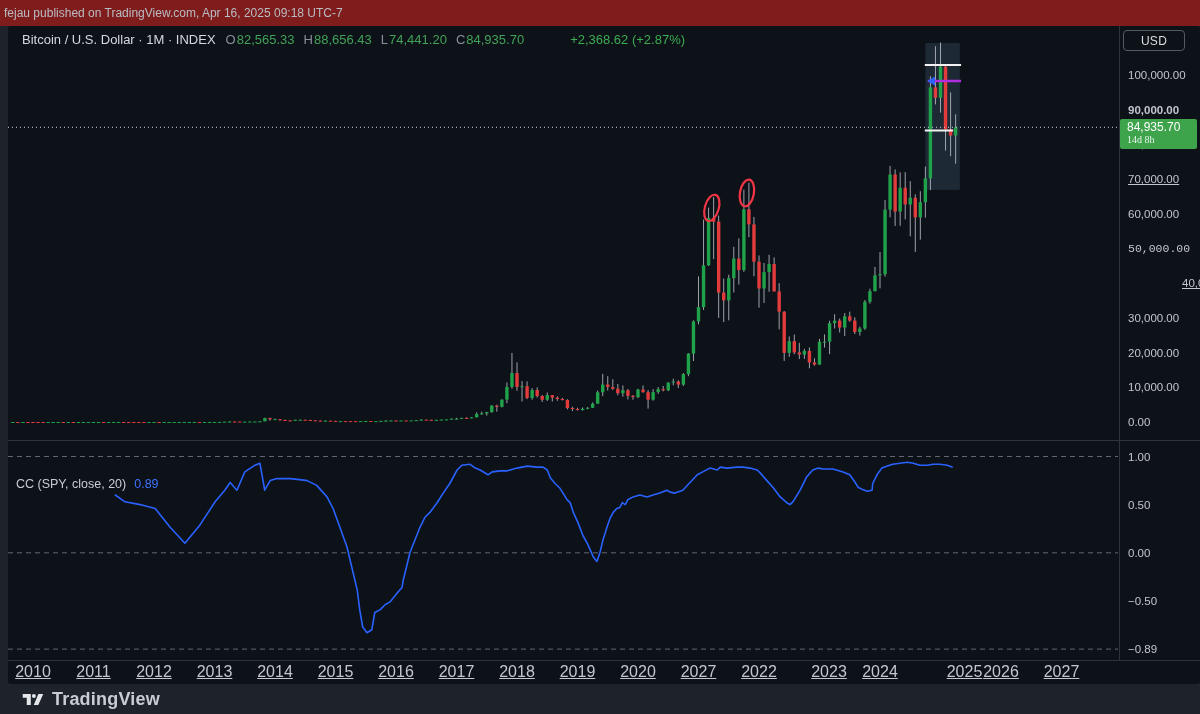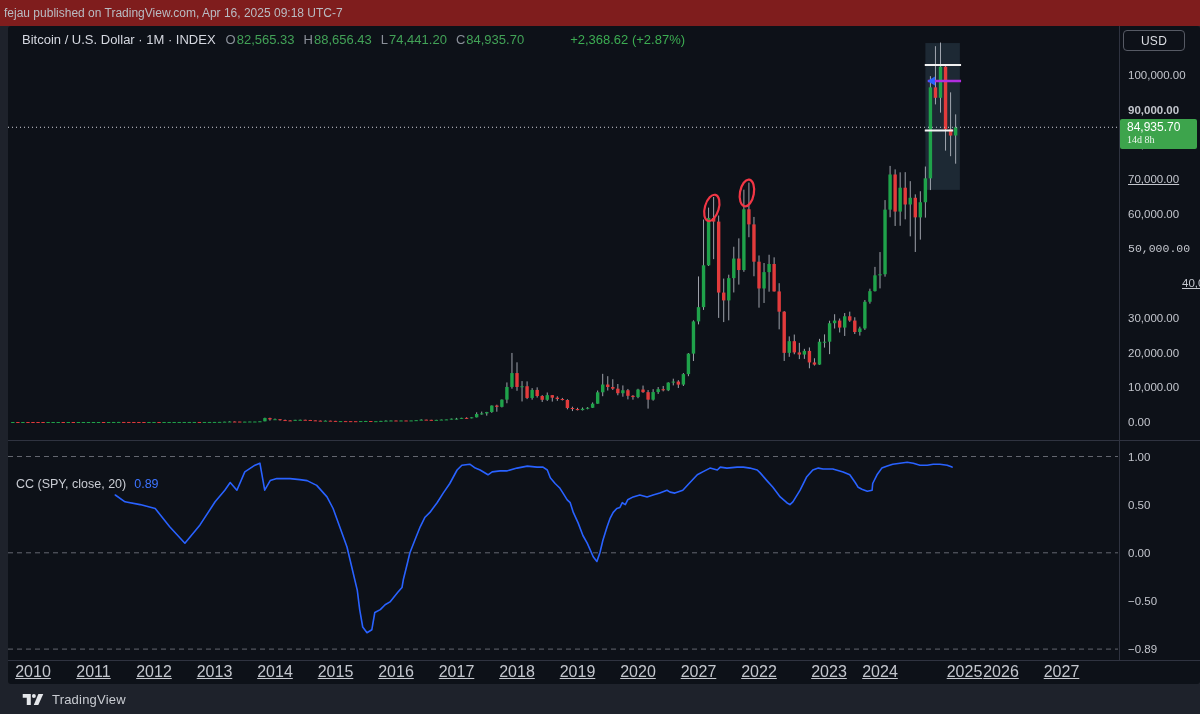--- a/index.html
+++ b/index.html
@@ -56,21 +56,21 @@
     font-size:12.5px;
     margin-top:28px;
   }
   .cc-row .t{color:#c9ccd3;}
   .cc-row .v{color:#3d74ff;}
   .footer{
     position:absolute;left:0;top:684px;width:1200px;height:30px;
     background:#1e222b;display:flex;align-items:center;gap:8px;
     padding-left:22px;box-sizing:border-box;
   }
-  .footer .brand{color:#c9ccd2;font-size:13px;font-weight:400;letter-spacing:.2px;}
+  .footer .brand{color:#c9ccd2;font-size:18px;font-weight:700;letter-spacing:.2px;}
   .tv-logo{width:22px;height:15px;display:block;}
 </style>
 </head>
 <body>
 
 <div class="top-bar">fejau published on TradingView.com, Apr 16, 2025 09:18 UTC-7</div>
 
 <div class="widget"></div>
 
 <svg id="chart-svg" width="1200" height="714" xmlns="http://www.w3.org/2000/svg">

